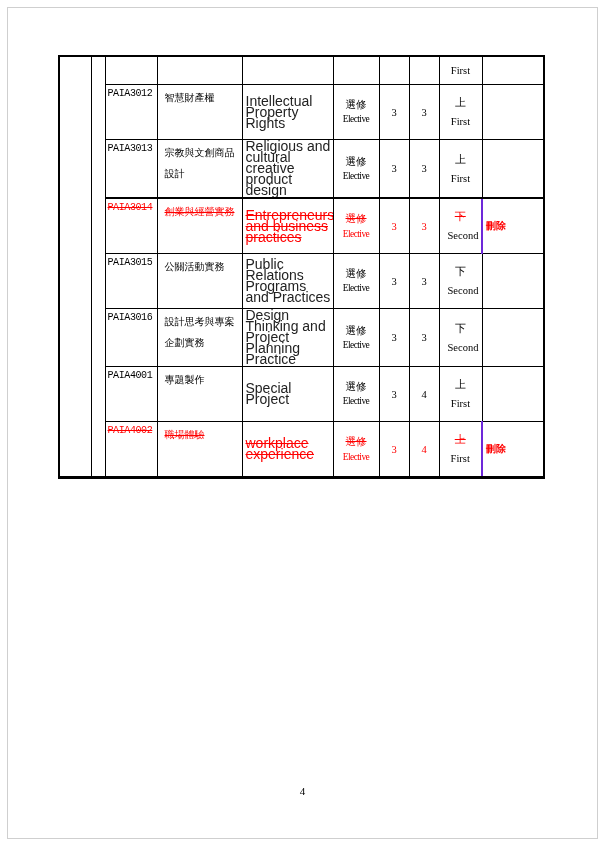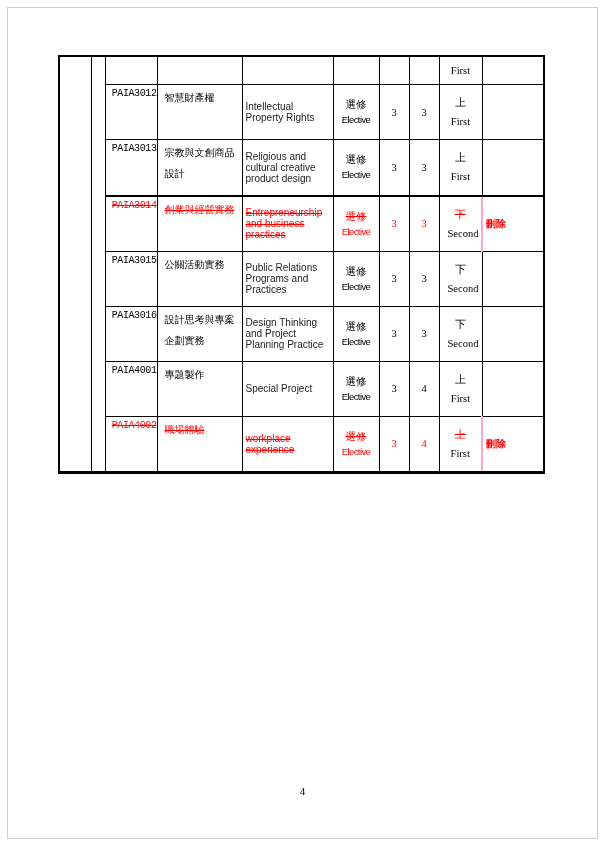--- a/index.html
+++ b/index.html
@@ -22,43 +22,43 @@
     border:2px solid #000;
     border-bottom:3px solid #000;
   }
   td {
     border:1px solid #000;
     overflow:hidden;
     font-size:10px;
   }
   td.catA, td.catB { background:#fff; }
   td.code {
-    vertical-align:top; text-align:right;
+    vertical-align:top; text-align:left;
     padding:3px 0 0 2px;
     font-family:"Liberation Mono","DejaVu Sans Mono",monospace;
     font-size:10px; letter-spacing:-0.4px;
   }
   td.zh {
     vertical-align:top; text-align:left;
     padding:2px 1px 0 7px;
     font-family:"DejaVu Serif","Liberation Serif",serif;
     font-size:10px; line-height:21px;
   }
   td.en {
     vertical-align:middle; text-align:left;
     padding:1px 1px 1px 3px;
     font-family:"Liberation Sans","DejaVu Sans",sans-serif;
-    font-size:10px; line-height:11px; color:#222;
+    font-size:14px; line-height:11px; color:#222;
   }
   td.type {
     vertical-align:middle; text-align:center;
     line-height:15px; padding:8px;
   }
   .type-zh { font-size:10.5px; font-family:"DejaVu Serif","Liberation Serif",serif; }
-  .type-en { font-size:9.5px; font-family:Liberation Sans, sans-serif; letter-spacing:-0.6px; }
+  .type-en { font-size:9.5px; font-family:Liberation Serif, serif; letter-spacing:-0.6px; }
   td.num {
     vertical-align:middle; text-align:center;
     font-size:10.5px;
   }
   td.sem {
     vertical-align:middle; text-align:center;
     line-height:19px; padding:8px;
   }
   .sem-zh { font-size:11px; font-family:"DejaVu Serif","Liberation Serif",serif; }
   .sem-en { font-size:10.5px; }
@@ -72,21 +72,21 @@
   
   tr.deleted td.code,
   tr.deleted td.zh,
   tr.deleted td.en { color:#ff0000; text-decoration:line-through; text-decoration-color:#ff0000;margin-top:23px; }
   tr.deleted .type-zh { color:#ff0000; text-decoration:line-through; }
   tr.deleted .type-en { color:#ff0000; text-decoration:none; display:inline-block; }
   tr.deleted td.num { color:#ff0000; }
   tr.deleted .sem-zh { color:#ff0000; text-decoration:line-through; }
   tr.deleted .sem-en { color:#000; }
   tr.row-3014 td { border-top:2px solid #000; }
-  tr.deleted td.remark { border-left:2px solid #f9a8d4; }
+  tr.deleted td.remark { border-left:2px solid #6d28d9; }
   
   tr.r0 { height:22px; }
   tr.r1 { height:44px; }
   tr.r2 { height:56px; }
   tr.r3 { height:41px; }
   tr.r4 { height:43px; }
   tr.r5 { height:42px; }
   tr.r6 { height:38px; }
   tr.r7 { height:41px; }
   tr.r0 td.sem { line-height:normal; }

